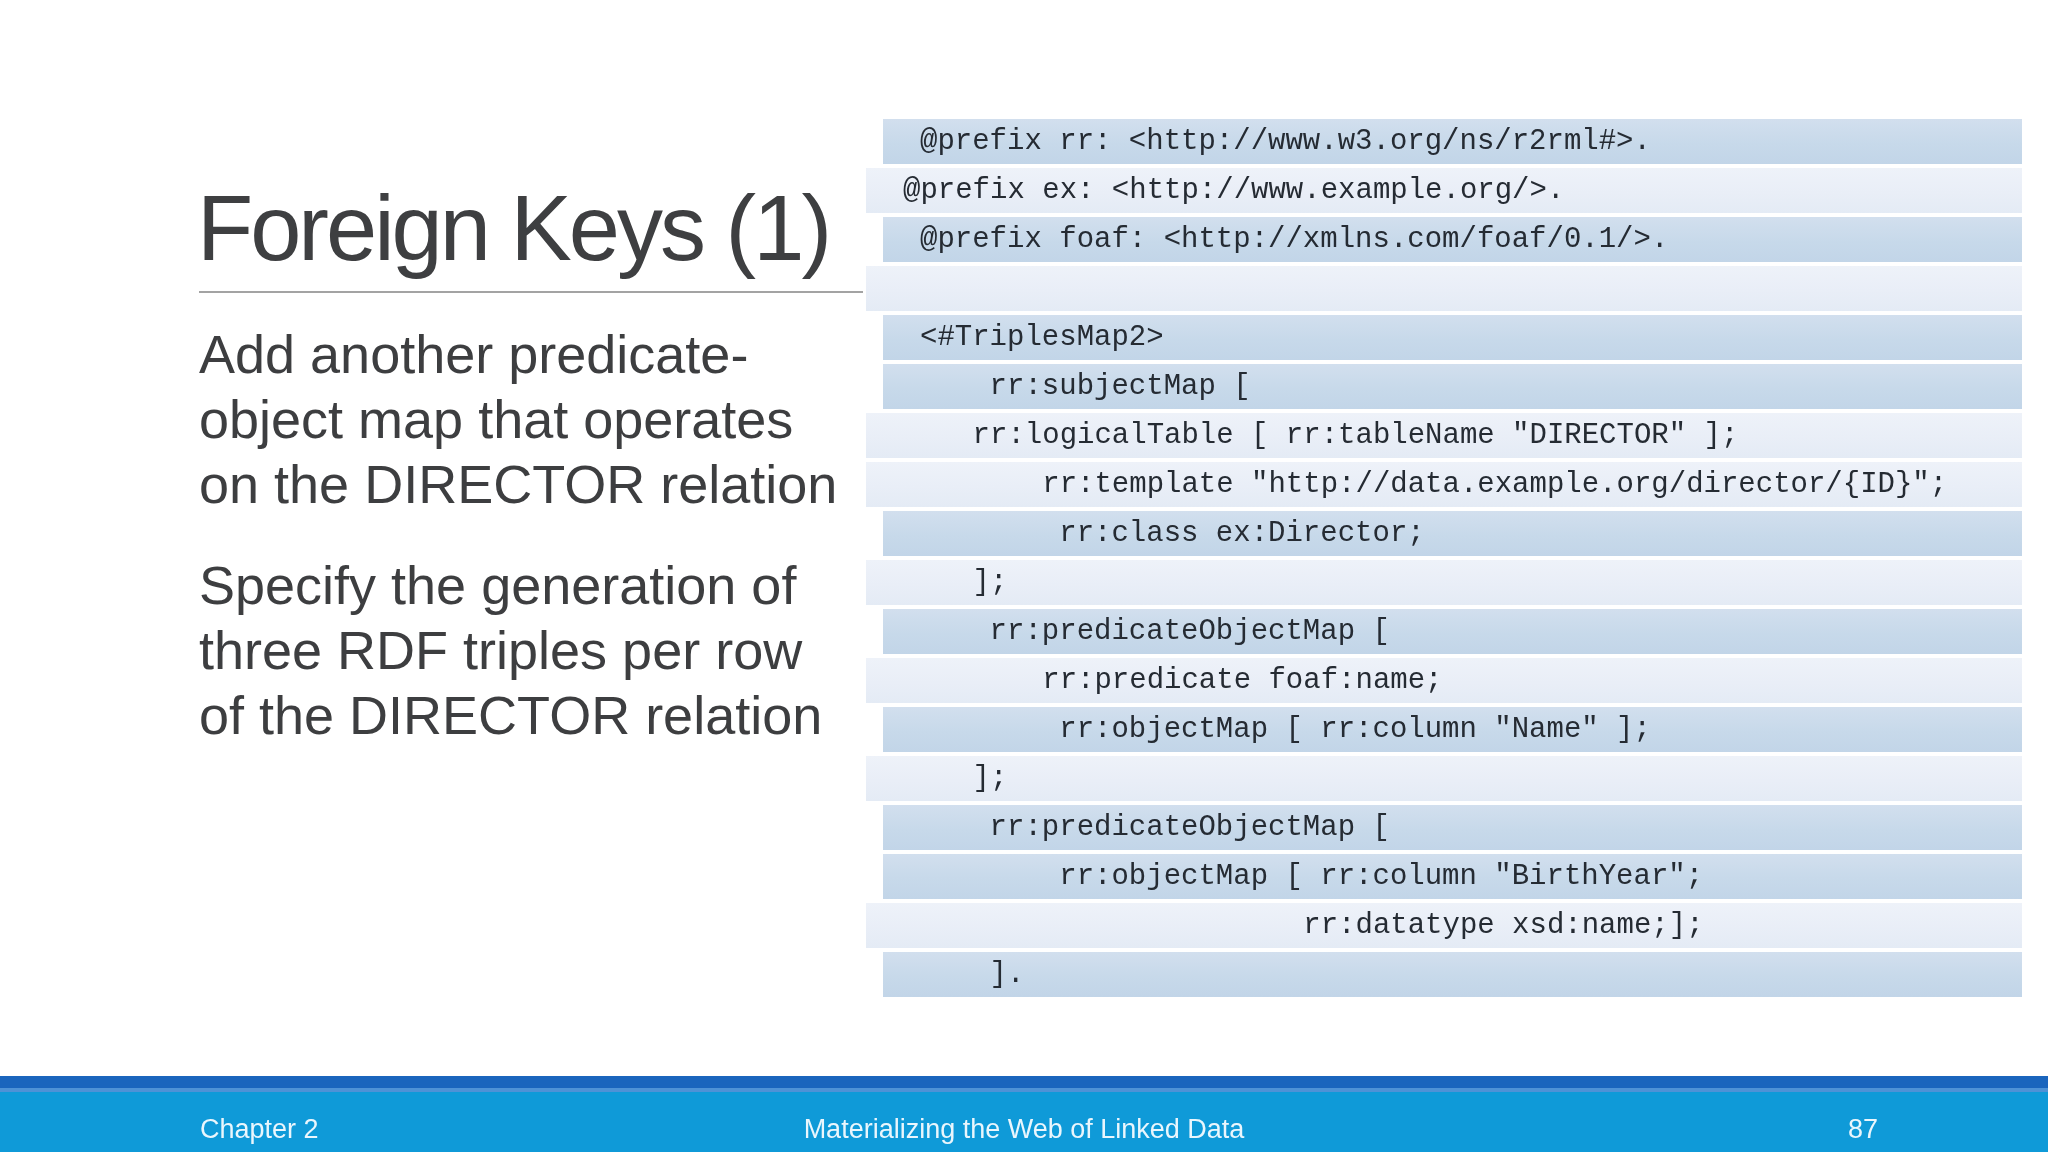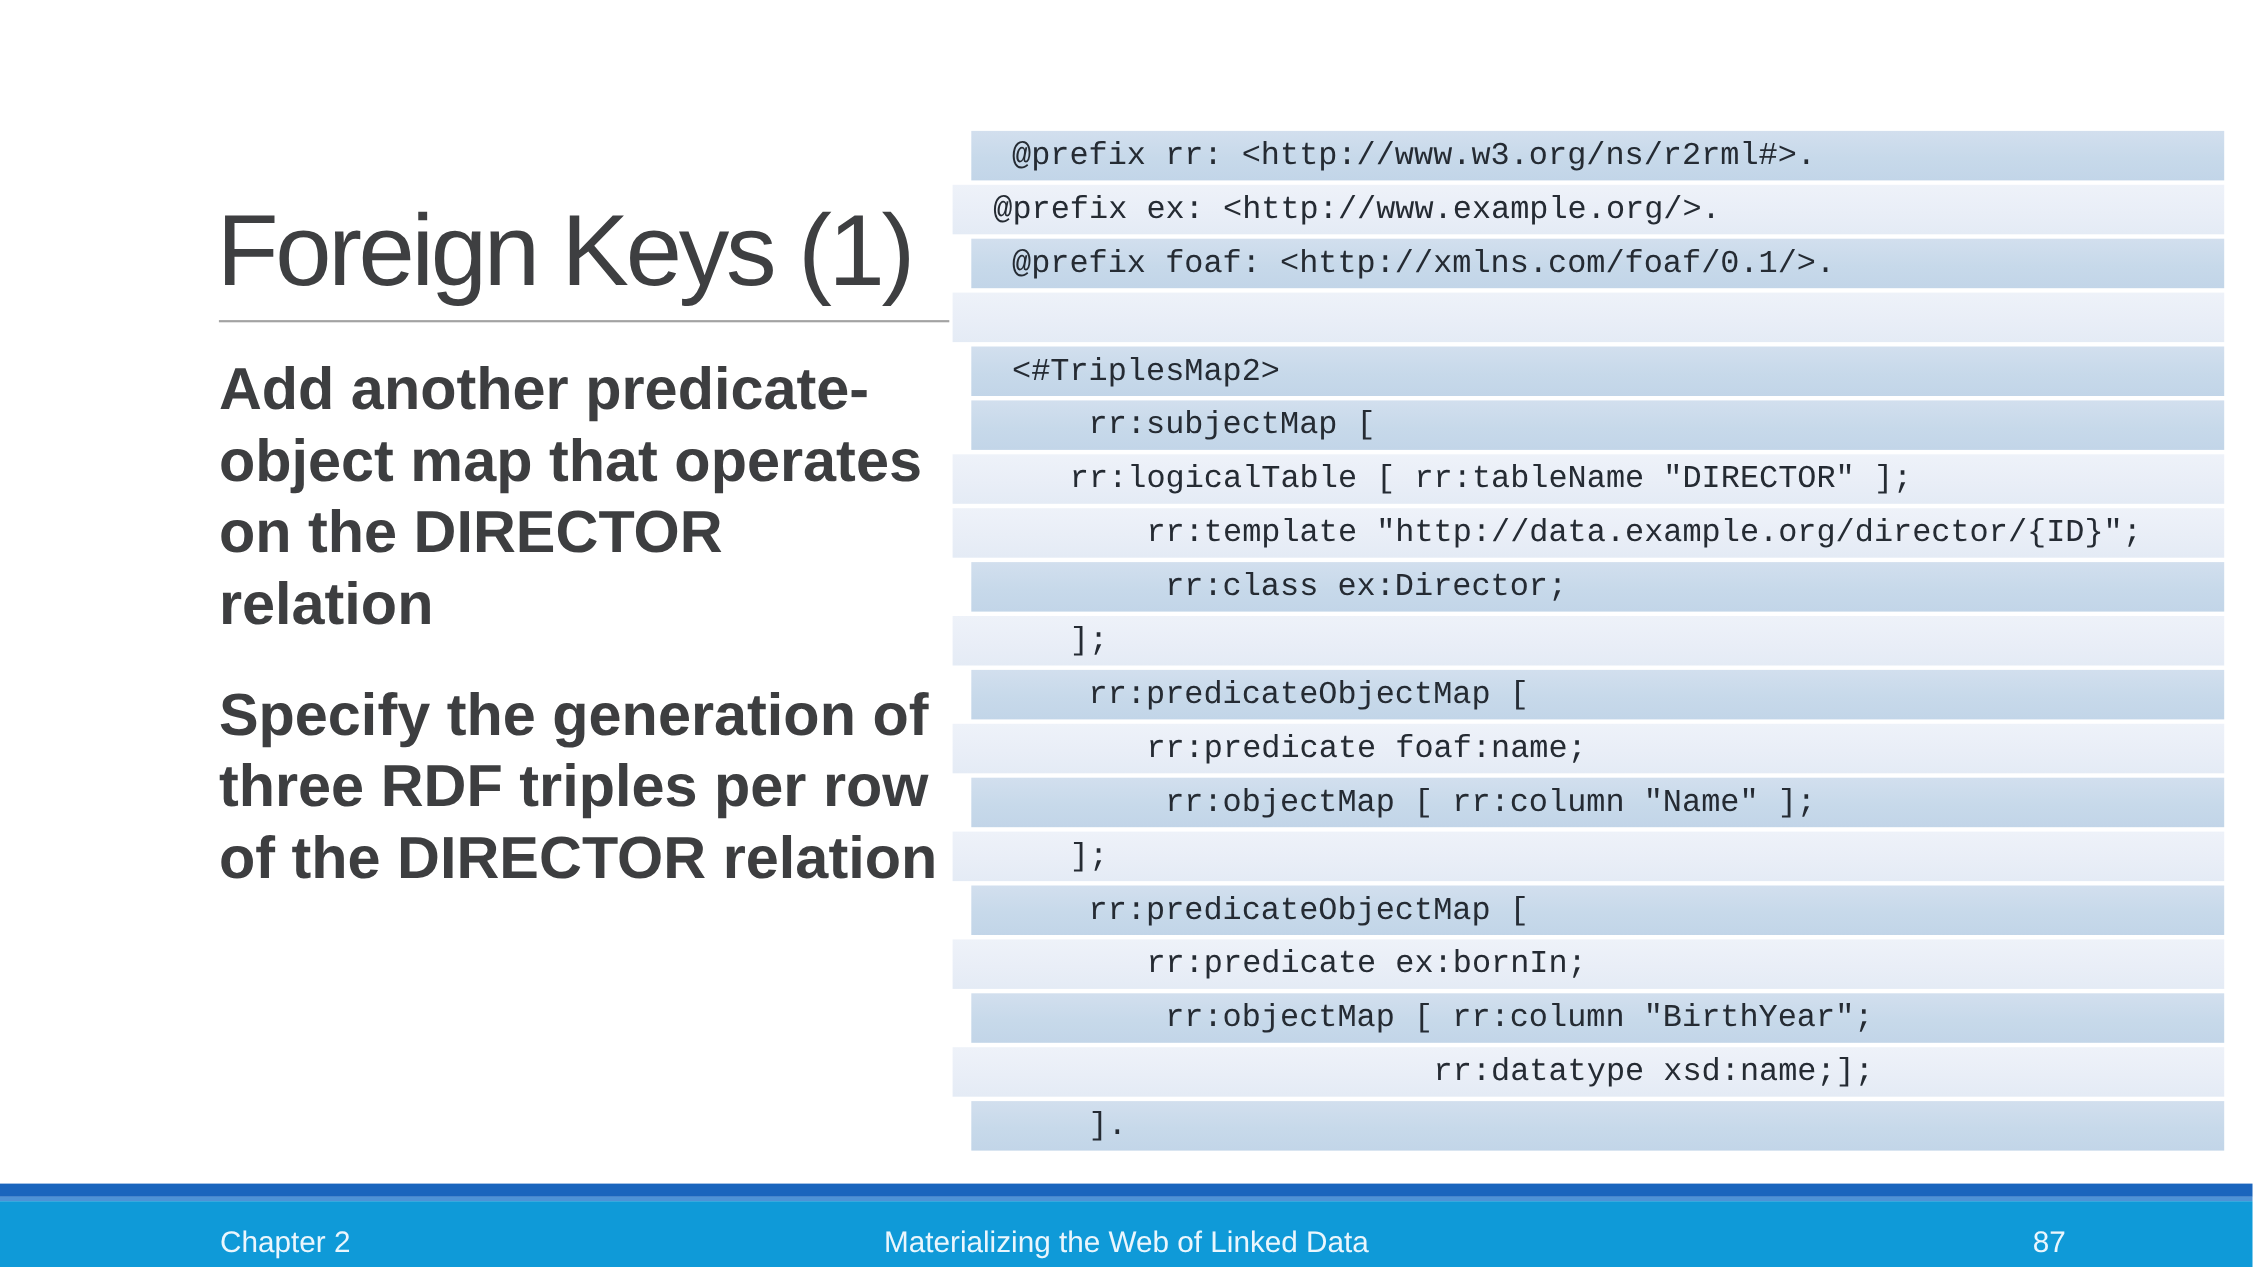--- a/index.html
+++ b/index.html
@@ -23,21 +23,21 @@
     position:absolute;left:199px;top:291px;
     width:664px;height:2px;
     background:#a3a3a3;
   }
   
   .body-text{
     position:absolute;left:199px;top:322px;width:660px;
     color:var(--body-text,#3d3e40);
     font-size:54px;line-height:65px;
   }
-  .body-text p{margin:0 0 36px 0;font-weight:bold;}
+  .body-text p{margin:0 0 36px 0;}
   
   .code-panel{
     position:absolute;left:866px;top:119px;width:1156px;
   }
   .code-row{
     box-sizing:border-box;
     height:45px;margin-bottom:4px;
     display:flex;align-items:center;
     padding-left:37px;
     white-space:pre;
@@ -86,21 +86,20 @@
       <div class="code-row dark">    rr:subjectMap [</div>
       <div class="code-row light">    rr:logicalTable [ rr:tableName "DIRECTOR" ];</div>
       <div class="code-row light">        rr:template "http://data.example.org/director/{ID}";</div>
       <div class="code-row dark">        rr:class ex:Director;</div>
       <div class="code-row light">    ];</div>
       <div class="code-row dark">    rr:predicateObjectMap [</div>
       <div class="code-row light">        rr:predicate foaf:name;</div>
       <div class="code-row dark">        rr:objectMap [ rr:column "Name" ];</div>
       <div class="code-row light">    ];</div>
       <div class="code-row dark">    rr:predicateObjectMap [</div>
-      <div class="code-row light">        rr:predicate ex:bornIn;</div>
       <div class="code-row dark">        rr:objectMap [ rr:column "BirthYear";</div>
       <div class="code-row light">                       rr:datatype xsd:name;];</div>
       <div class="code-row dark">    ].</div>
     </div>
 
   <div class="footer">
     <div class="footer-strip-dark"></div>
     <div class="footer-strip-mid"></div>
     <div class="footer-bar">
       <span class="footer-left">Chapter 2</span>

